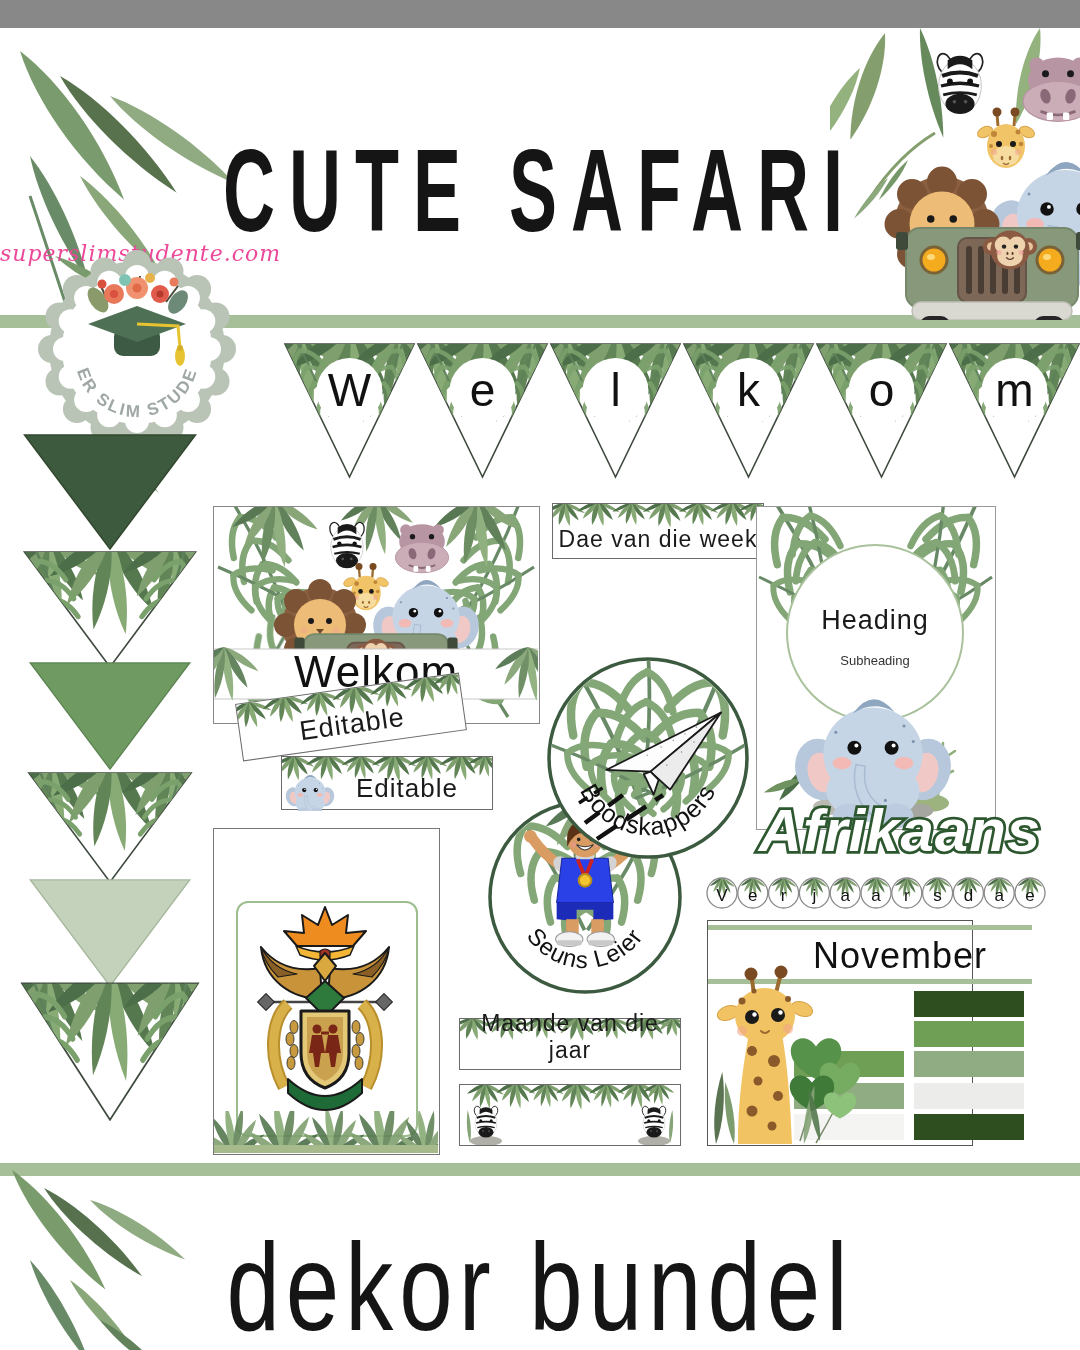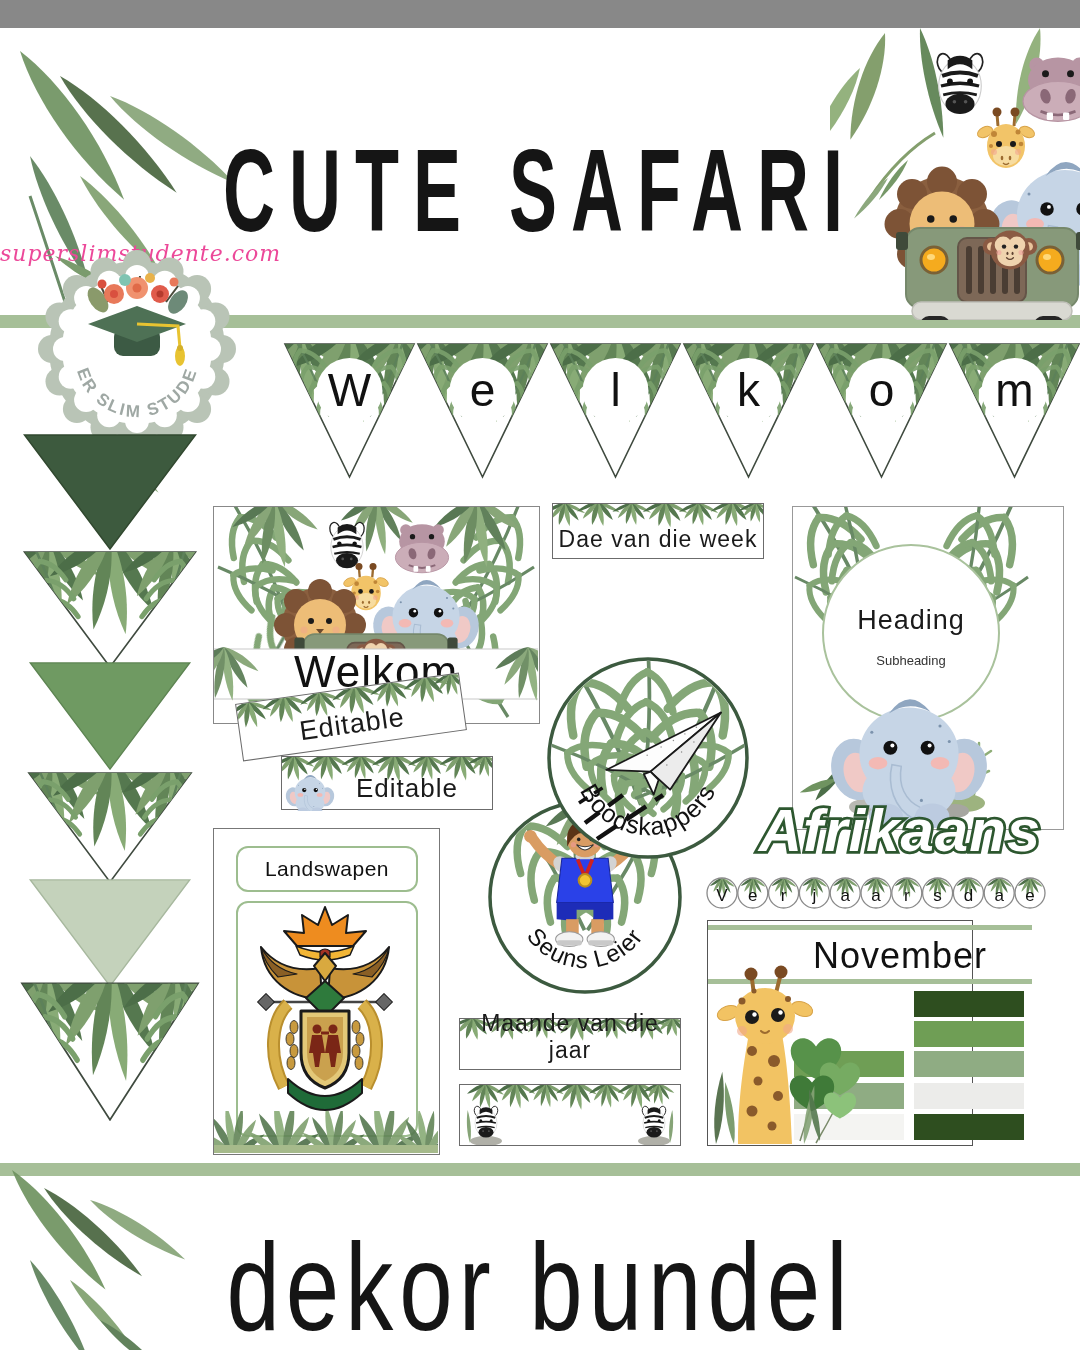--- a/index.html
+++ b/index.html
@@ -477,21 +477,21 @@
 </div>
 
 <div class="strip" style="left:552px;top:475px;width:212px;height:56px">
   <svg class="fringe" viewBox="0 0 220 30" preserveAspectRatio="none">
         <use href="#fringeG" transform="scale(1,0.8)"></use>
       </svg>
   <span class="strip-text" style="font-size:23px">Dae van die week</span>
 </div>
 
 
-<div class="card" style="left:792px;top:478px;width:272px;height:324px;border-color:#999;z-index:1">
+<div class="card" style="left:756px;top:478px;width:240px;height:324px;border-color:#999;z-index:1">
   <svg width="237" height="321" viewBox="0 0 237 321">
     <g opacity="0.93">
       <use href="#frond" transform="translate(16,-8) rotate(-28) scale(1.5)"></use>
       <use href="#frond" transform="translate(50,-10) rotate(-10) scale(1.35)"></use>
       <use href="#frond" transform="translate(221,-8) rotate(28) scale(1.5)"></use>
       <use href="#frond" transform="translate(187,-10) rotate(10) scale(1.35)"></use>
       <use href="#frond" transform="translate(2,70) rotate(-60) scale(1.2)"></use>
       <use href="#frond" transform="translate(235,70) rotate(60) scale(1.2)"></use>
     </g>
     <circle cx="118" cy="126" r="88" fill="#fff" stroke="#a9c29c" stroke-width="2"></circle>
@@ -705,23 +705,20 @@
     <g opacity="0.9">
       <use href="#leaflet" fill="#49663f" transform="translate(8,223) rotate(185) scale(1.6,2.2)"></use>
       <use href="#leaflet" fill="#6f9360" transform="translate(26,223) rotate(172) scale(1.4,1.9)"></use>
       <use href="#leaflet" fill="#86a477" transform="translate(96,223) rotate(190) scale(1.3,1.8)"></use>
       <use href="#leaflet" fill="#55784f" transform="translate(112,220) rotate(168) scale(1.2,1.6)"></use>
     </g>
   </svg>
 </div>
 
 <div class="card" style="left:213px;top:800px;width:227px;height:327px;border-color:#777">
-  <div class="lbl-box" style="left:22px;top:17px;width:178px;height:42px;line-height:42px">
-    <span style="font-size:21px;letter-spacing:0.5px">Landswapen</span>
-  </div>
   <div class="lbl-box" style="left:22px;top:72px;width:178px;height:232px"></div>
   <svg class="abs" style="left:26px;top:76px" width="170" height="224" viewBox="0 0 170 224">
     <g stroke="#1a1a1a" stroke-linejoin="round">
       <path d="M85,2 L92,20 L108,10 L106,28 L126,26 L113,41 L57,41 L44,26 L64,28 L62,10 L78,20 Z" fill="#ee8c1f" stroke-width="2"></path>
       <path d="M56,41 Q85,53 114,41 L110,50 Q85,60 60,50 Z" fill="#f2b535" stroke-width="1.5"></path>
       <line x1="28" y1="97" x2="142" y2="97" stroke="#444" stroke-width="2.5"></line>
       <rect x="20" y="91" width="12" height="12" fill="#666" transform="rotate(45 26 97)" stroke-width="1"></rect>
       <rect x="138" y="91" width="12" height="12" fill="#666" transform="rotate(45 144 97)" stroke-width="1"></rect>
       <path d="M82,94 C50,94 24,74 21,42 C37,62 57,67 80,63 Z" fill="#c89339" stroke-width="2"></path>
       <path d="M88,94 C120,94 146,74 149,42 C133,62 113,67 90,63 Z" fill="#c89339" stroke-width="2"></path>

